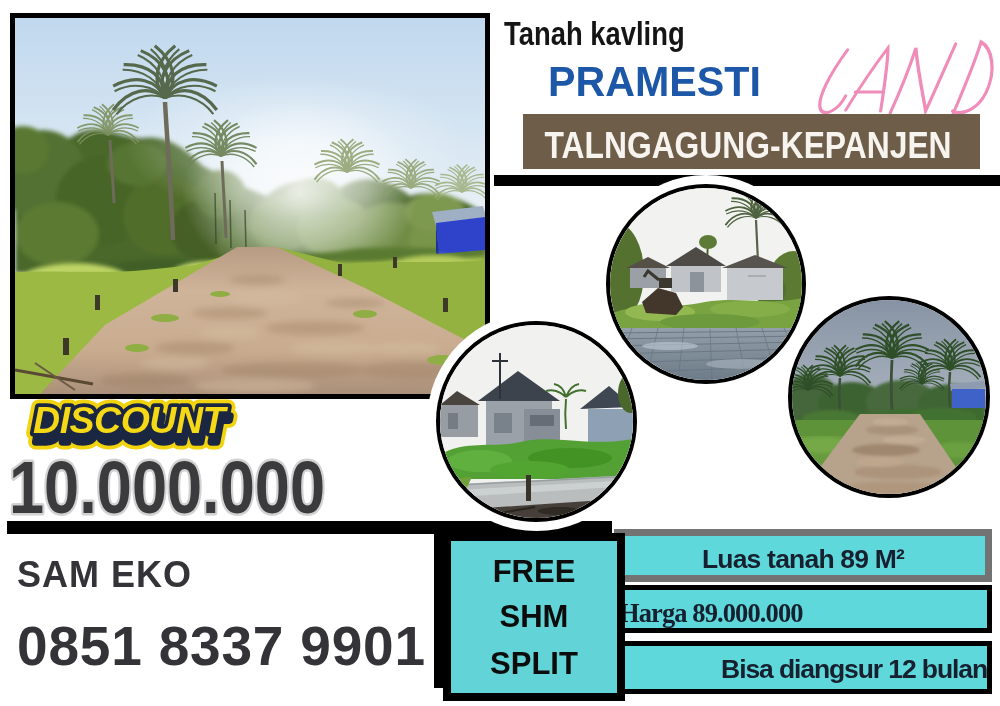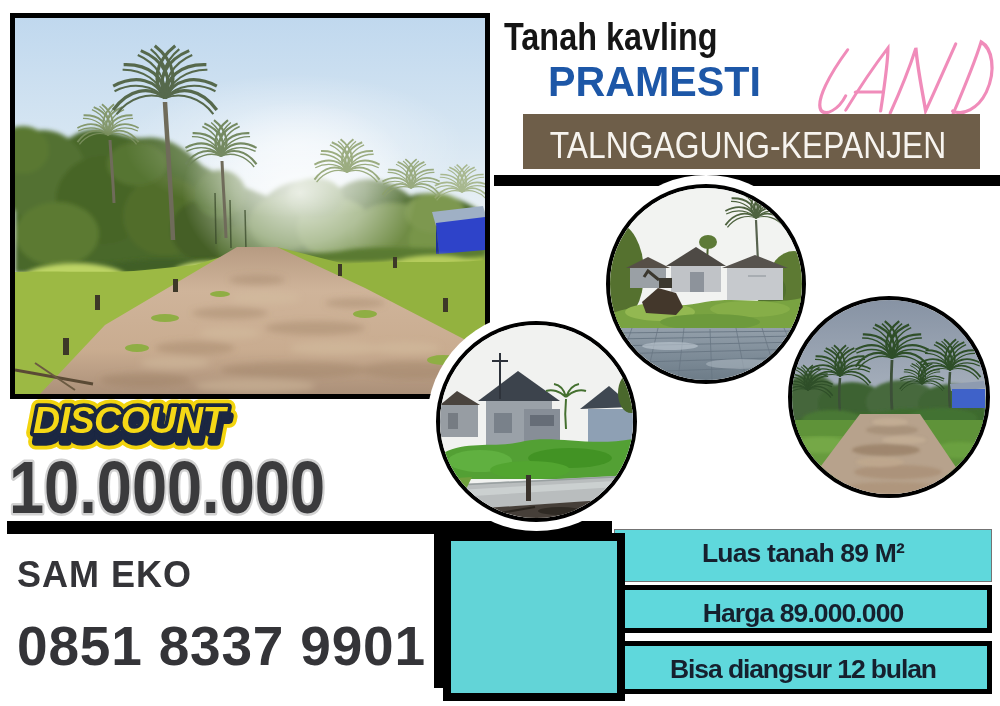--- a/index.html
+++ b/index.html
@@ -169,37 +169,37 @@
     <rect x="378" y="239" width="4" height="11"></rect>
     <rect x="428" y="280" width="5" height="14"></rect>
     <rect x="48" y="320" width="6" height="17"></rect>
   </g>
 
   <path d="M0,352 L78,366" stroke="#5a4a35" stroke-width="3" fill="none"></path>
   <path d="M20,345 L60,372" stroke="#6b5a42" stroke-width="2" fill="none"></path>
 </svg>
 </div>
 
-<div class="abs" style="left:504px;top:15px;font-size:39px;font-weight:bold;color:#151515;"><span class="sx" style="transform:scaleX(0.83);">Tanah kavling</span></div>
+<div class="abs" style="left:504px;top:15px;font-size:33px;font-weight:bold;color:#151515;"><span class="sx" style="transform:scaleX(0.83);">Tanah kavling</span></div>
 
 <div class="abs" style="left:548px;top:57px;font-size:43px;font-weight:bold;color:#1d57a7;"><span class="sx" style="transform:scaleX(0.958);">PRAMESTI</span></div>
 
 <div class="abs" style="left:816px;top:32px;width:185px;height:95px;">
 <svg width="185" height="95" viewBox="0 0 185 95">
   <g stroke="#f08cba" stroke-width="3.2" fill="none" stroke-linecap="round" transform="translate(7,0) skewX(-11)">
     <path d="M28,18 C15,42 6,68 13,78 C19,85 31,77 35,64"></path>
     <path d="M38,78 C48,54 60,30 68,16 C71,30 72,56 73,79"></path>
     <path d="M44,60 L72,60"></path>
     <path d="M83,81 C89,58 94,32 96,16 C102,38 112,62 118,79 C124,56 131,28 135,12"></path>
     <path d="M146,82 C152,56 158,28 160,10 C172,16 181,38 175,60 C170,77 156,84 145,79"></path>
   </g>
 </svg>
 </div>
 
-<div class="abs" style="left:523px;top:114px;width:457px;height:55px;background:#6e5e49;font-size:37px;font-weight:normal;color:#f7f4ef;">
+<div class="abs" style="left:523px;top:114px;width:457px;height:55px;background:#6e5e49;font-size:37px;font-weight:bold;color:#f7f4ef;">
     <span style="position:absolute;left:calc(50% - 4px);top:13px;transform:translateX(-50%) scaleX(0.86);white-space:nowrap;line-height:1;">TALNGAGUNG-KEPANJEN</span>
   </div>
 
 <div class="abs" style="left:494px;top:175px;width:506px;height:11px;background:#000;"></div>
 
 <div class="abs" style="left:7px;top:521px;width:605px;height:12.5px;background:#000;"></div>
 
 <div class="abs" style="left:434px;top:521px;width:12px;height:167px;background:#000;"></div>
 
 <div class="abs" style="left:606px;top:184px;width:200px;height:200px;border-radius:50%;border:4px solid #000;box-sizing:border-box;box-shadow:0 0 0 9px #fff;overflow:hidden;background:#eef0ee;">
@@ -393,22 +393,25 @@
 <div class="abs" style="left:0px;top:440px;width:360px;height:90px;">
 <svg width="360" height="90" viewBox="0 0 360 90">
   <text x="9" y="73" font-family="Liberation Sans, sans-serif" font-weight="bold" font-size="74" fill="#3b3b3d" stroke="#d2d2d2" stroke-width="5" stroke-linejoin="round" paint-order="stroke" textLength="316" lengthAdjust="spacingAndGlyphs">10.000.000</text>
 </svg>
 </div>
 
 <div class="abs" style="left:17px;top:554px;font-size:36px;font-weight:bold;color:#343438;letter-spacing:1px;">SAM EKO</div>
 
 <div class="abs" style="left:17px;top:614px;font-size:55px;font-weight:bold;color:#343438;letter-spacing:0.8px;">0851 8337 9901</div>
 
-<div class="abs" style="left:614px;top:529px;width:378px;height:53px;background:#5fd8dc;border:1px solid #737373;box-sizing:border-box;line-height:47px;text-align:center;font-size:26.5px;font-weight:bold;color:#16202e;letter-spacing:-0.8px;">Luas tanah 89 M²</div>
-
-<div class="abs" style="left:614px;top:585px;width:378px;height:48px;background:#5fd8dc;border:5px solid #000;box-sizing:border-box;line-height:47px;text-align:center;font-size:26.5px;font-weight:bold;color:#16202e;letter-spacing:-0.9px;">Harga 89.000.000</div>
-
-<div class="abs" style="left:614px;top:641px;width:378px;height:53px;background:#5fd8dc;border:5px solid #000;box-sizing:border-box;line-height:47px;text-align:center;font-size:26.5px;font-weight:bold;color:#16202e;letter-spacing:-1.1px;">Bisa diangsur 12 bulan</div>
+<div class="abs" style="left:614px;top:529px;width:378px;height:53px;background:#5fd8dc;border:7px solid #737373;box-sizing:border-box;line-height:47px;text-align:center;font-size:26.5px;font-weight:bold;color:#16202e;letter-spacing:-0.8px;">Luas tanah 89 M²</div>
+
+<div class="abs" style="left:614px;top:585px;width:378px;height:48px;background:#5fd8dc;border:5px solid #000;box-sizing:border-box;line-height:47px;font-size:26.5px;font-weight:bold;color:#16202e;letter-spacing:-0.9px;font-family:Liberation Serif, serif;">Harga 89.000.000</div>
+
+<div class="abs" style="left:614px;top:641px;width:378px;height:53px;background:#5fd8dc;border:5px solid #000;box-sizing:border-box;line-height:47px;text-align:right;font-size:26.5px;font-weight:bold;color:#16202e;letter-spacing:-1.1px;">Bisa diangsur 12 bulan</div>
 
 <div class="abs" style="left:443px;top:533px;width:182px;height:168px;background:#62d4d7;border:8px solid #000;box-sizing:border-box;"></div>
 
 <div class="abs" style="left:443px;top:533px;width:182px;text-align:center;font-weight:bold;color:#0c0c0c;font-size:31px;">
+  <div style="margin-top:21px;">FREE</div>
+  <div style="margin-top:9px;">SHM</div>
+  <div style="margin-top:11px;">SPLIT</div>
 </div>
 
 </body></html>

